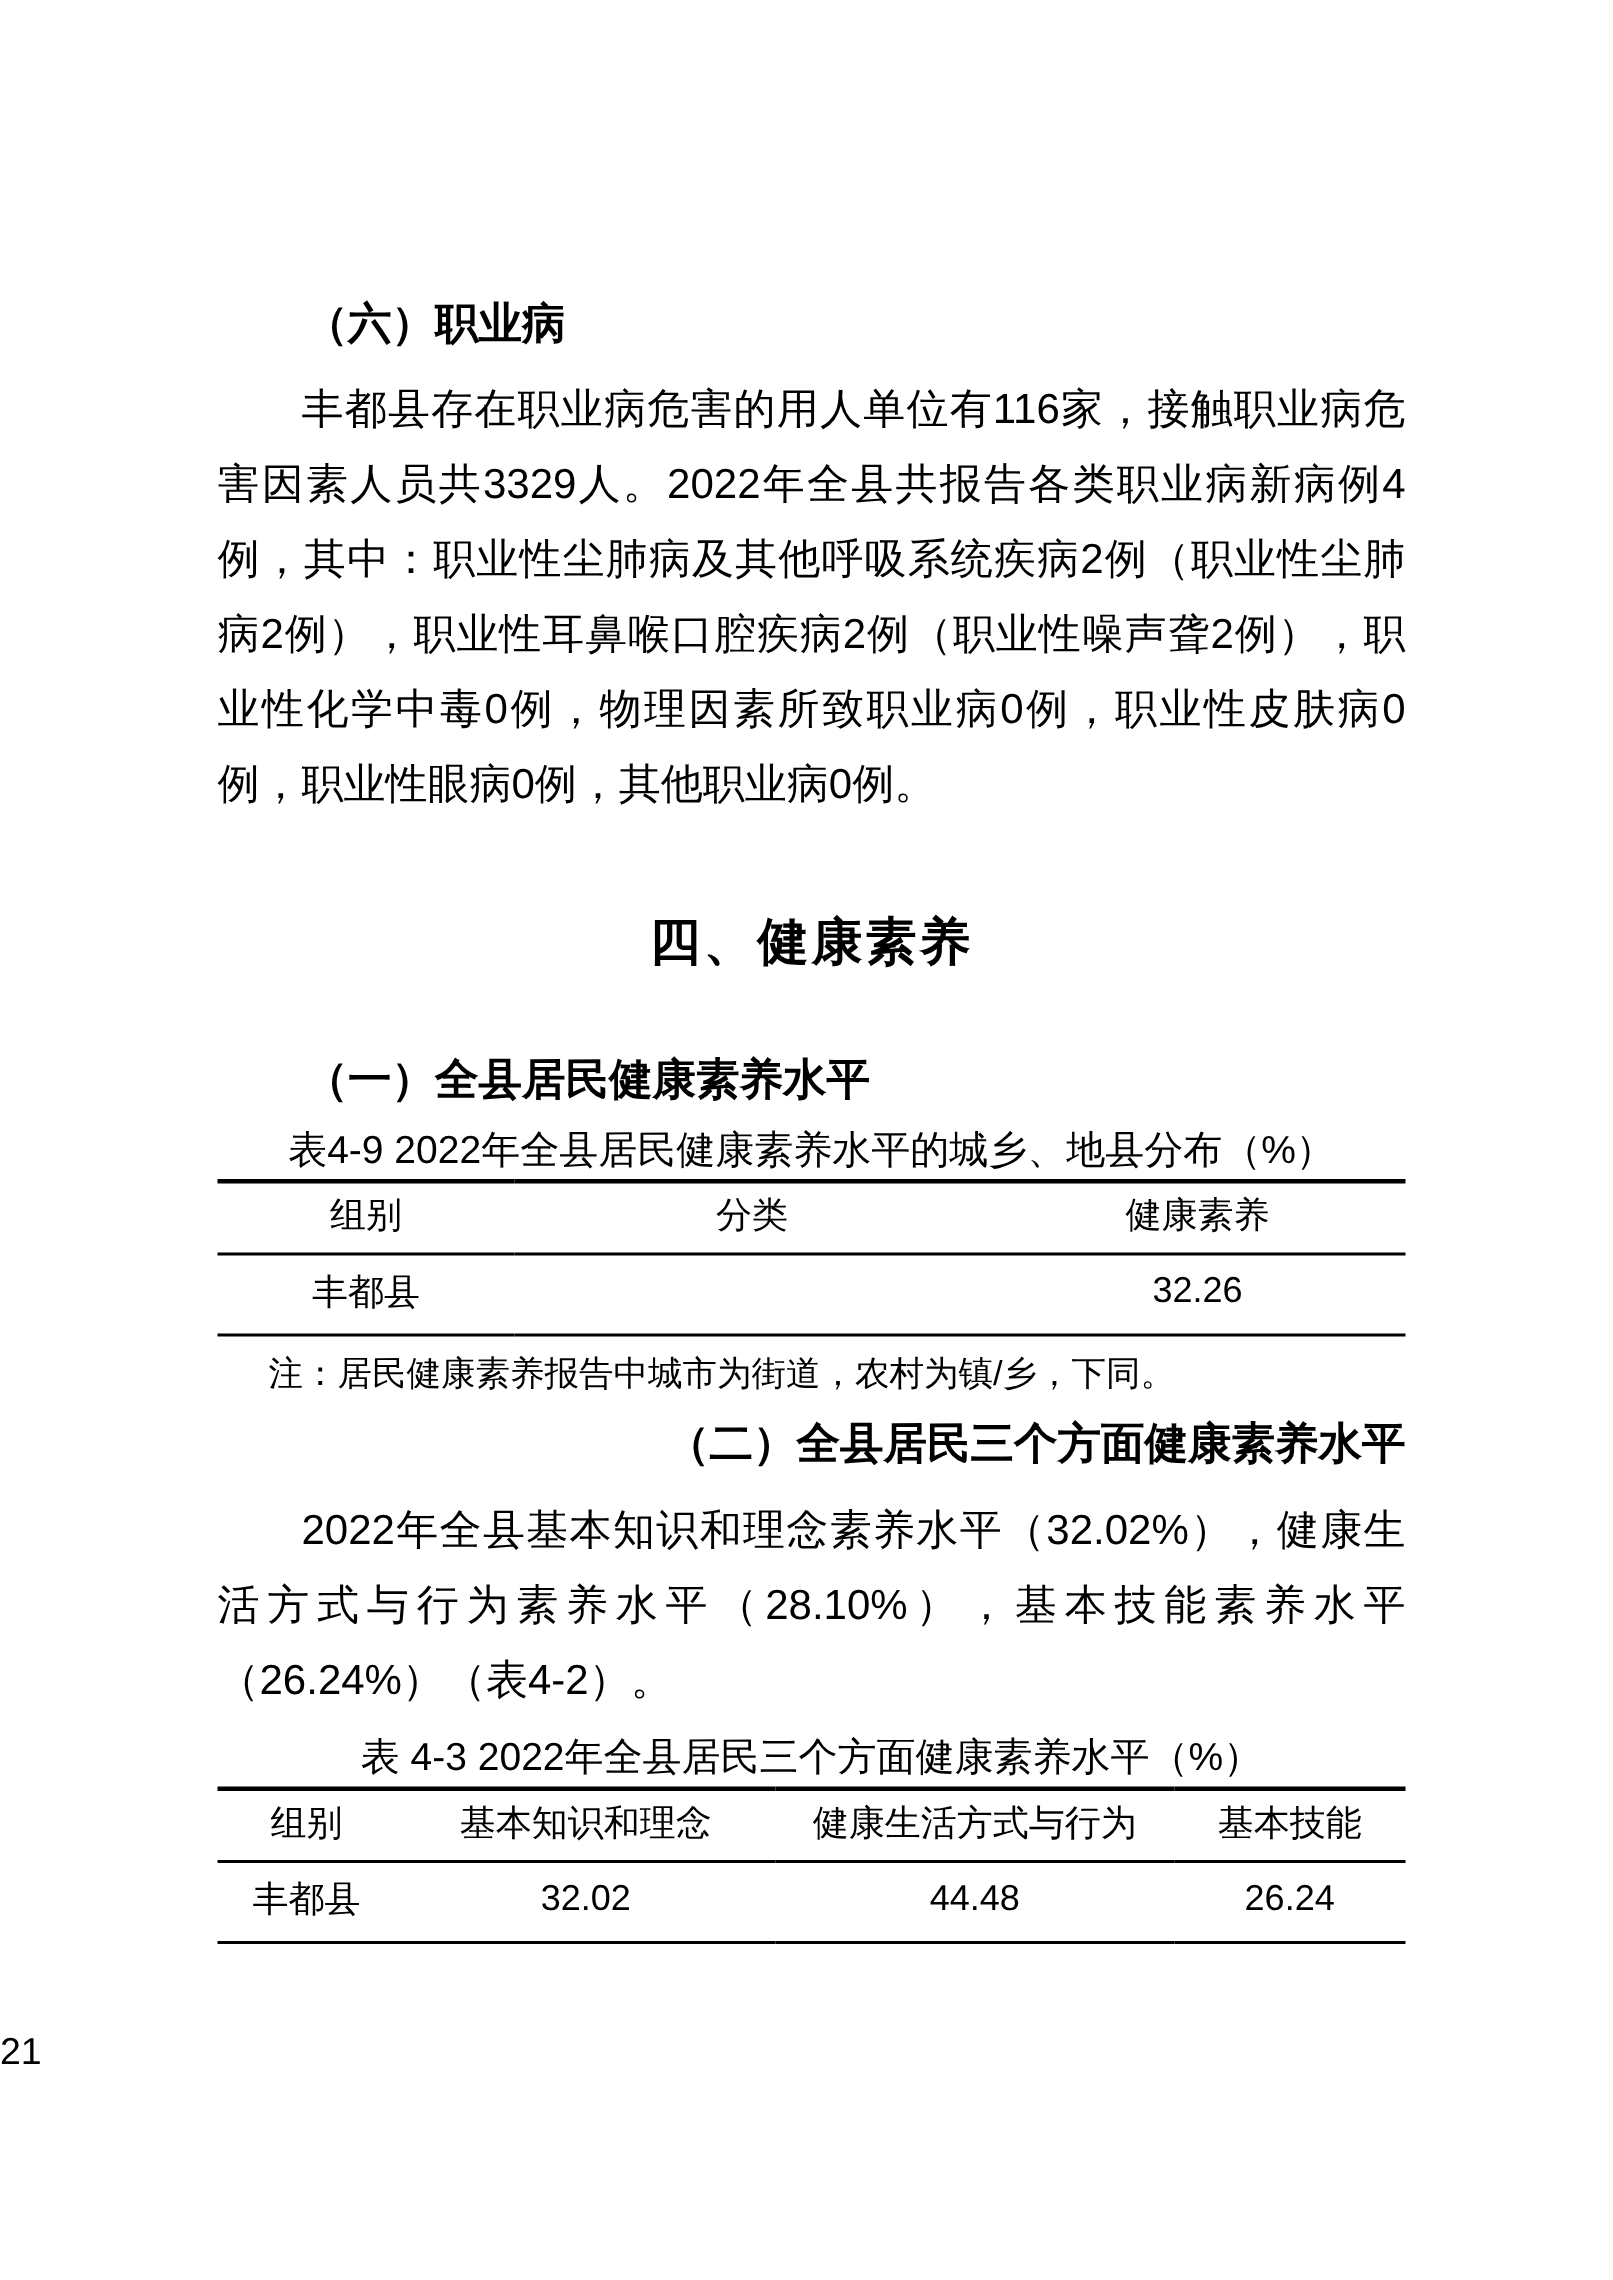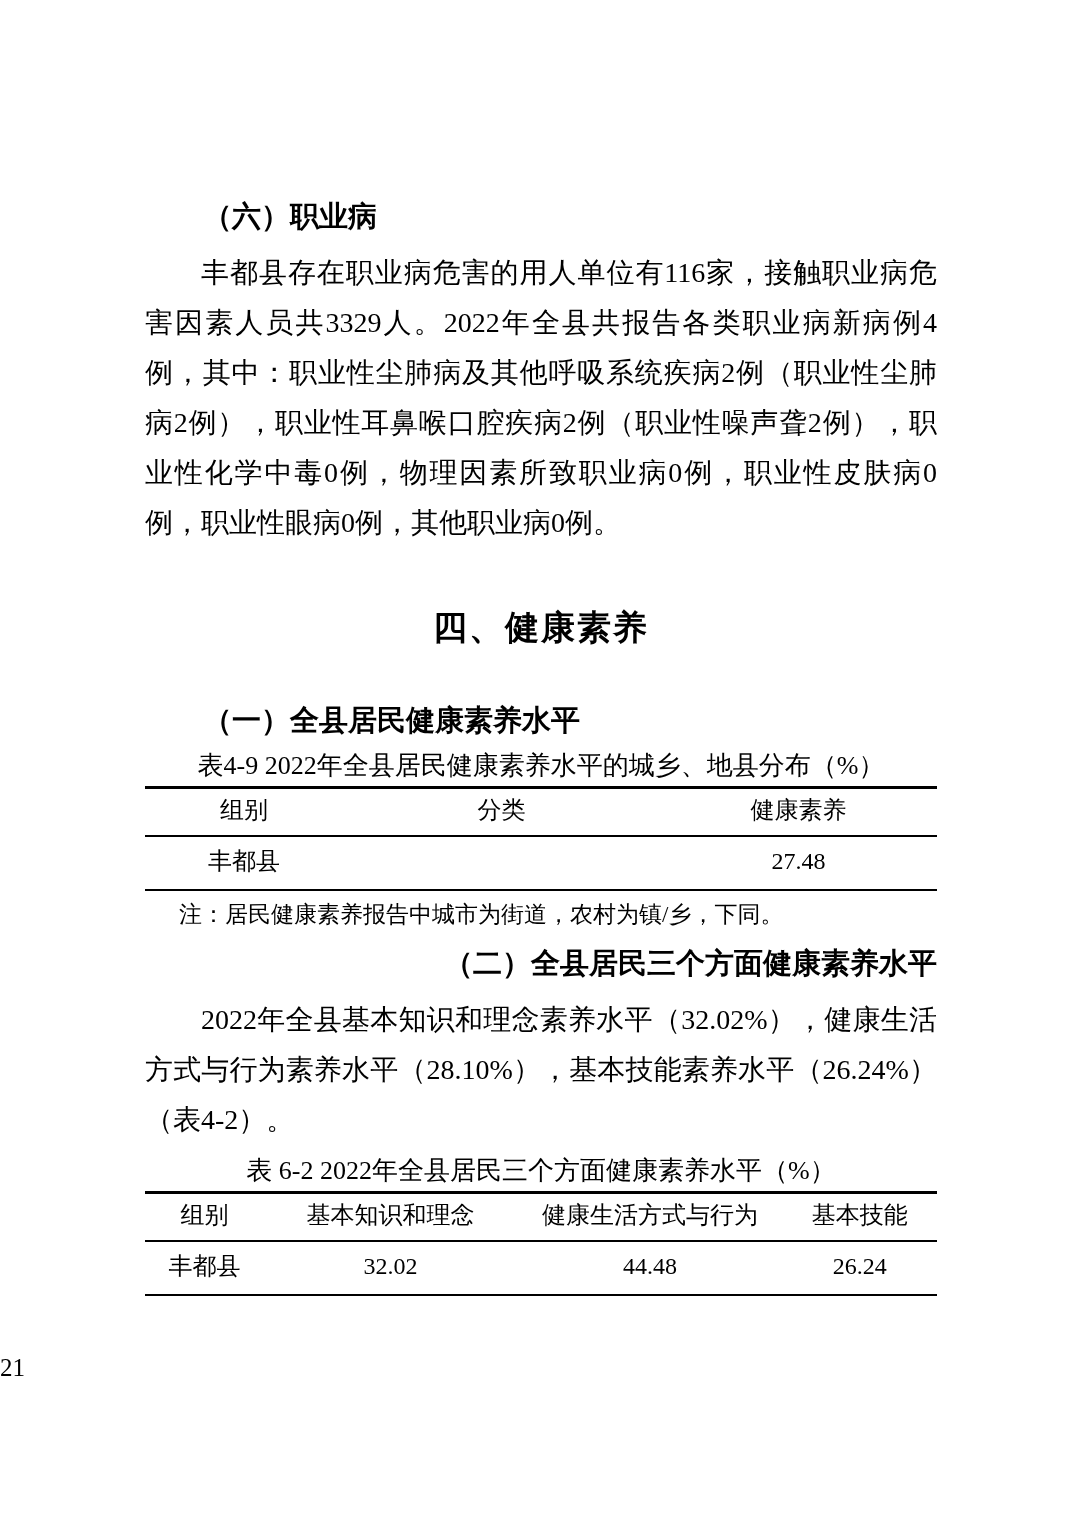--- a/index.html
+++ b/index.html
@@ -3,21 +3,21 @@
 <meta charset="utf-8">
 <style>
   html, body { margin: 0; padding: 0; background: #e8e8e8; }
   .page {
     position: relative;
     width: 1075px;
     height: 1520px;
     margin: 0 auto;
     background: #ffffff;
     color: #000000;
-    font-family: Liberation Serif, serif;
+    font-family: Liberation Sans, sans-serif;
     overflow: hidden;
   }
   .content {
     position: absolute;
     left: 145px;
     top: 196px;
     width: 792px;
   }
   .sub-heading {
     font-size: 29px;
@@ -115,32 +115,32 @@
         <tr>
           <th>组别</th>
           <th>分类</th>
           <th>健康素养</th>
         </tr>
       </thead>
       <tbody>
         <tr>
           <td>丰都县</td>
           <td></td>
-          <td>27.48</td>
+          <td>32.26</td>
         </tr>
       </tbody>
     </table>
 
     <div class="table-note">注：居民健康素养报告中城市为街道，农村为镇/乡，下同。</div>
 
     <h3 class="sub-heading after-table">（二）全县居民三个方面健康素养水平</h3>
 
     <p class="body-para">2022年全县基本知识和理念素养水平（32.02%），健康生活方式与行为素养水平（28.10%），基本技能素养水平（26.24%）（表4-2）。</p>
 
-    <div class="table-title">表 6-2 2022年全县居民三个方面健康素养水平（%）</div>
+    <div class="table-title">表 4-3 2022年全县居民三个方面健康素养水平（%）</div>
 
     <table class="data-table t2">
       <colgroup>
           <col class="c1">
           <col class="c2">
           <col class="c3">
           <col class="c4">
         </colgroup>
       <thead>
         <tr>

